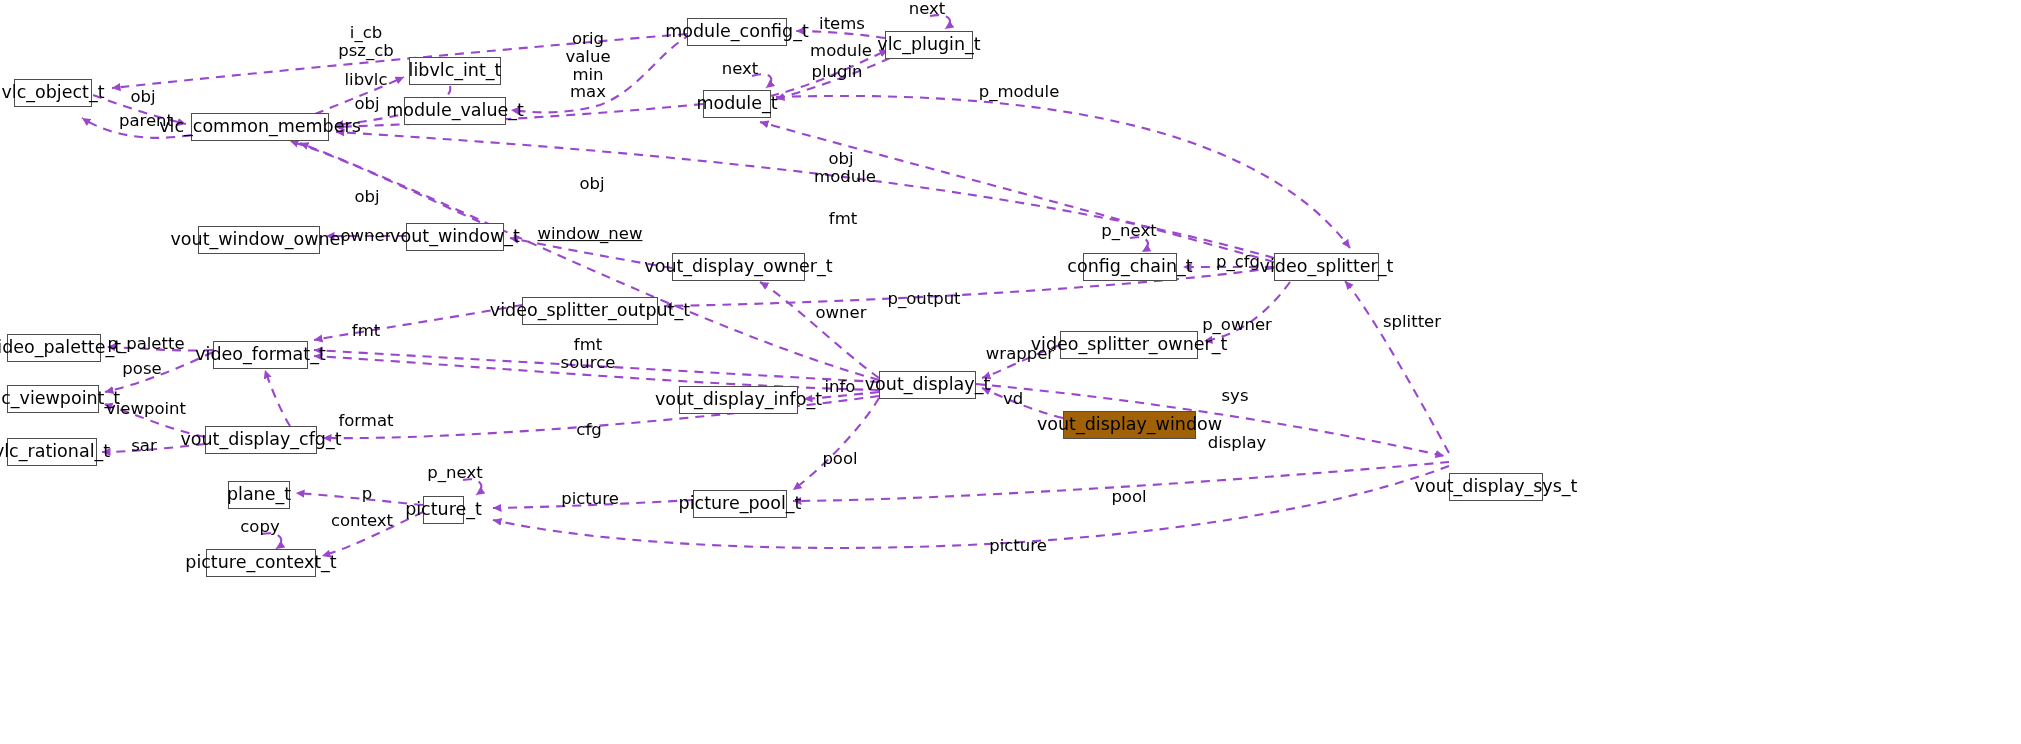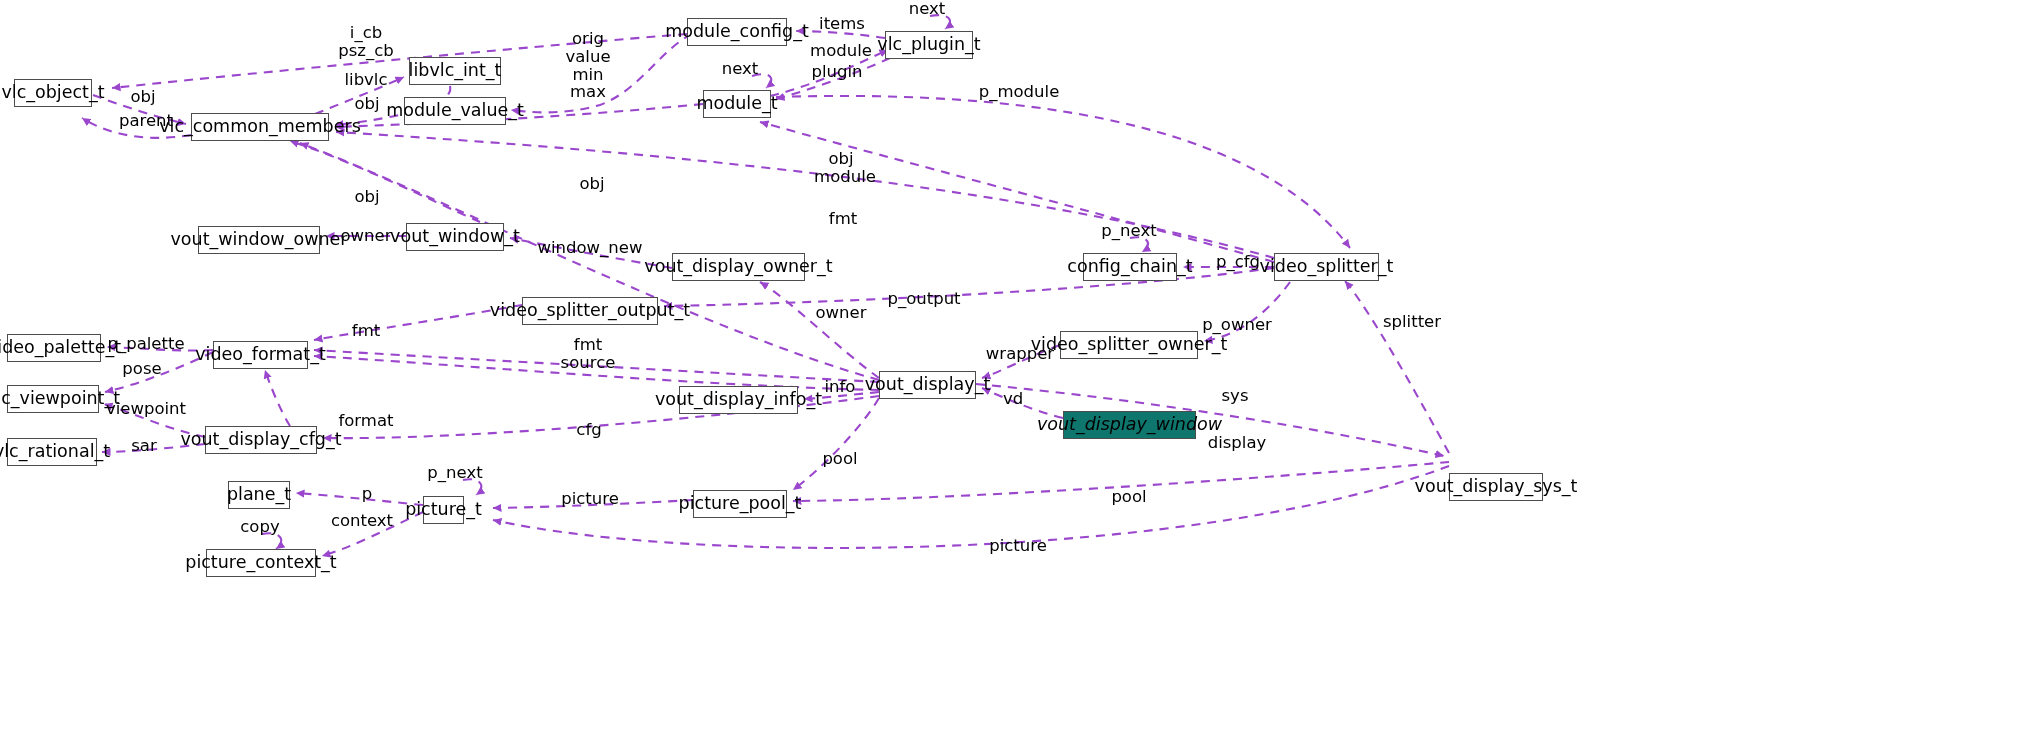--- a/index.html
+++ b/index.html
@@ -33,22 +33,21 @@
     font-size: 17.5px;
     line-height: 1;
     display: flex;
     align-items: center;
     justify-content: center;
     white-space: nowrap;
     padding: 0 9px;
     height: 28px;
   }
   .node.highlight {
-    background: #0f766e;
-    font-style: italic;
+    background: #a16207;
   }
   .edge-label {
     position: absolute;
     font-size: 16.5px;
     color: #000000;
     white-space: pre;
     line-height: 1.08;
     text-align: center;
     transform: translate(-50%, -50%);
     pointer-events: none;
@@ -204,21 +203,21 @@
   <div class="edge-label" style="left:367px;top:104px;">obj</div>
   <div class="edge-label" style="left:146px;top:121px;">parent</div>
   <div class="edge-label" style="left:1019px;top:92px;">p_module</div>
   <div class="edge-label" style="left:841px;top:159px;">obj</div>
   <div class="edge-label" style="left:845px;top:177px;">module</div>
   <div class="edge-label" style="left:592px;top:184px;">obj</div>
   <div class="edge-label" style="left:367px;top:197px;">obj</div>
   <div class="edge-label" style="left:843px;top:219px;">fmt</div>
   <div class="edge-label" style="left:1129px;top:231px;">p_next</div>
   <div class="edge-label" style="left:366px;top:236px;">owner</div>
-  <div class="edge-label" style="left:590px;top:248px;">window_new</div>
+  <div class="edge-label" style="left:590px;top:234px;text-decoration:underline;">window_new</div>
   <div class="edge-label" style="left:1238px;top:262px;">p_cfg</div>
   <div class="edge-label" style="left:924px;top:299px;">p_output</div>
   <div class="edge-label" style="left:841px;top:313px;">owner</div>
   <div class="edge-label" style="left:1412px;top:322px;">splitter</div>
   <div class="edge-label" style="left:1237px;top:325px;">p_owner</div>
   <div class="edge-label" style="left:366px;top:331px;">fmt</div>
   <div class="edge-label" style="left:146px;top:344px;">p_palette</div>
   <div class="edge-label" style="left:588px;top:354px;">fmt
 source</div>
   <div class="edge-label" style="left:1020px;top:354px;">wrapper</div>

